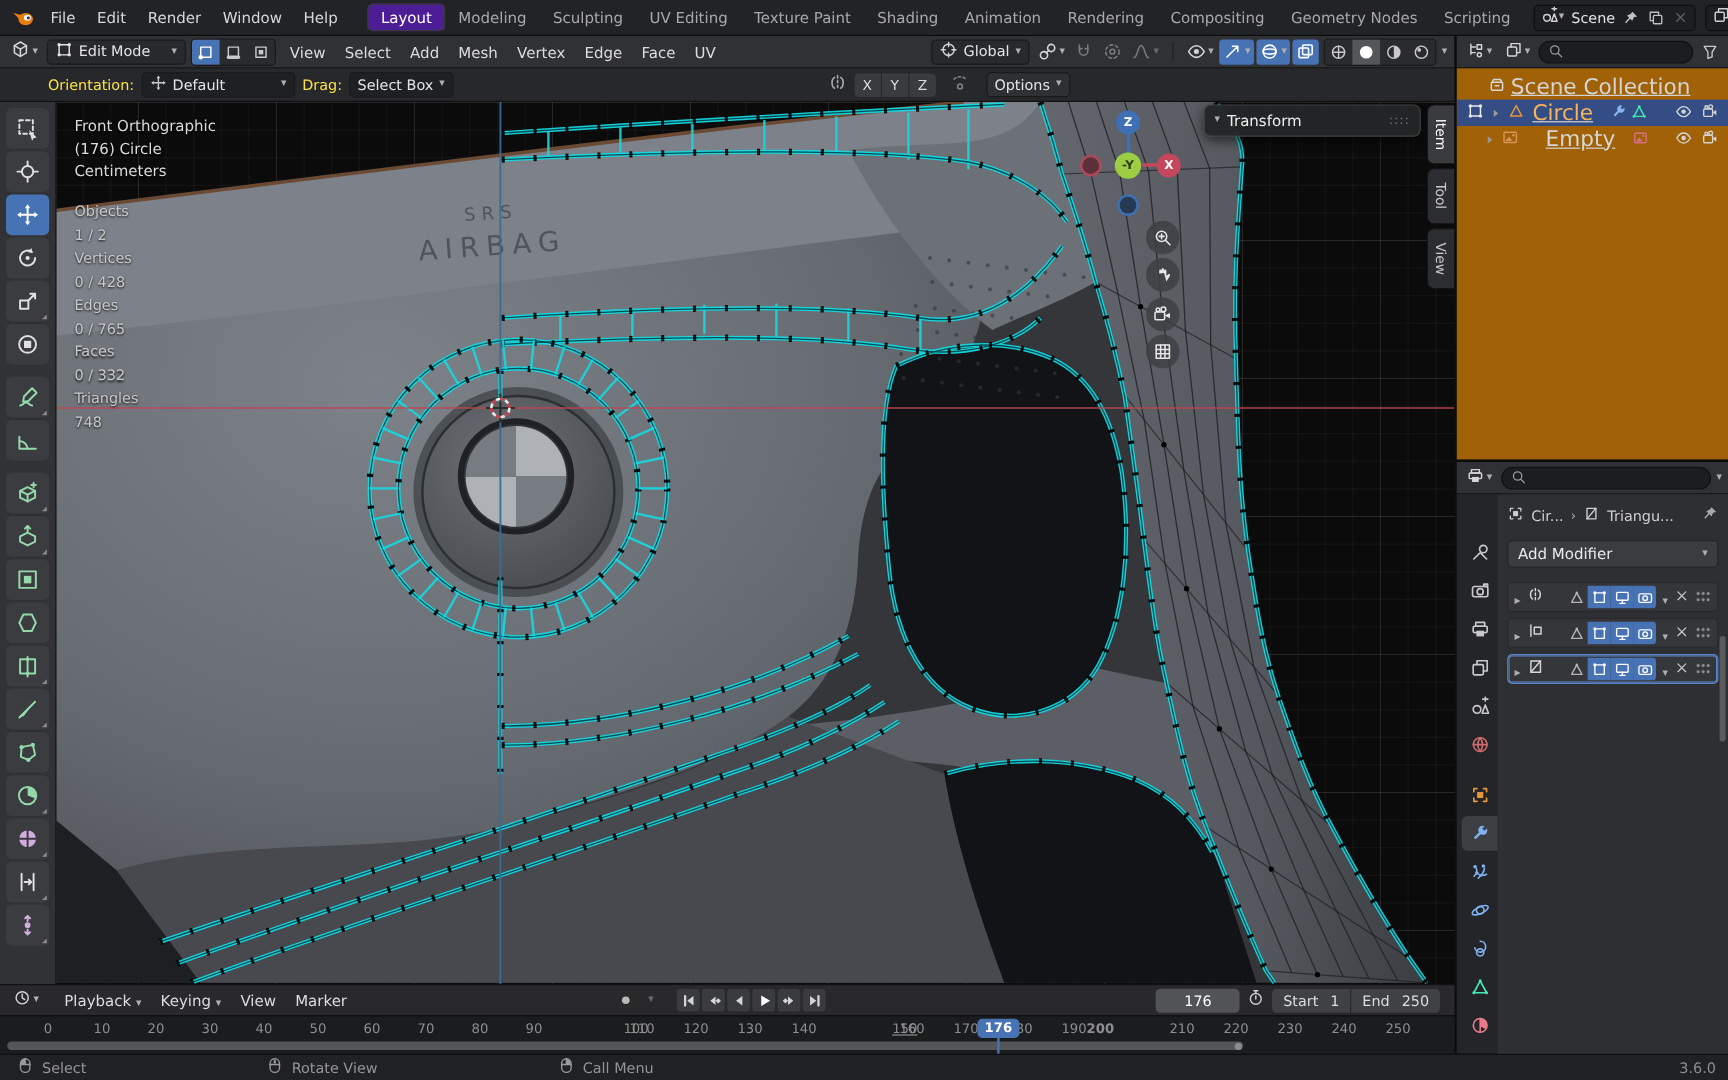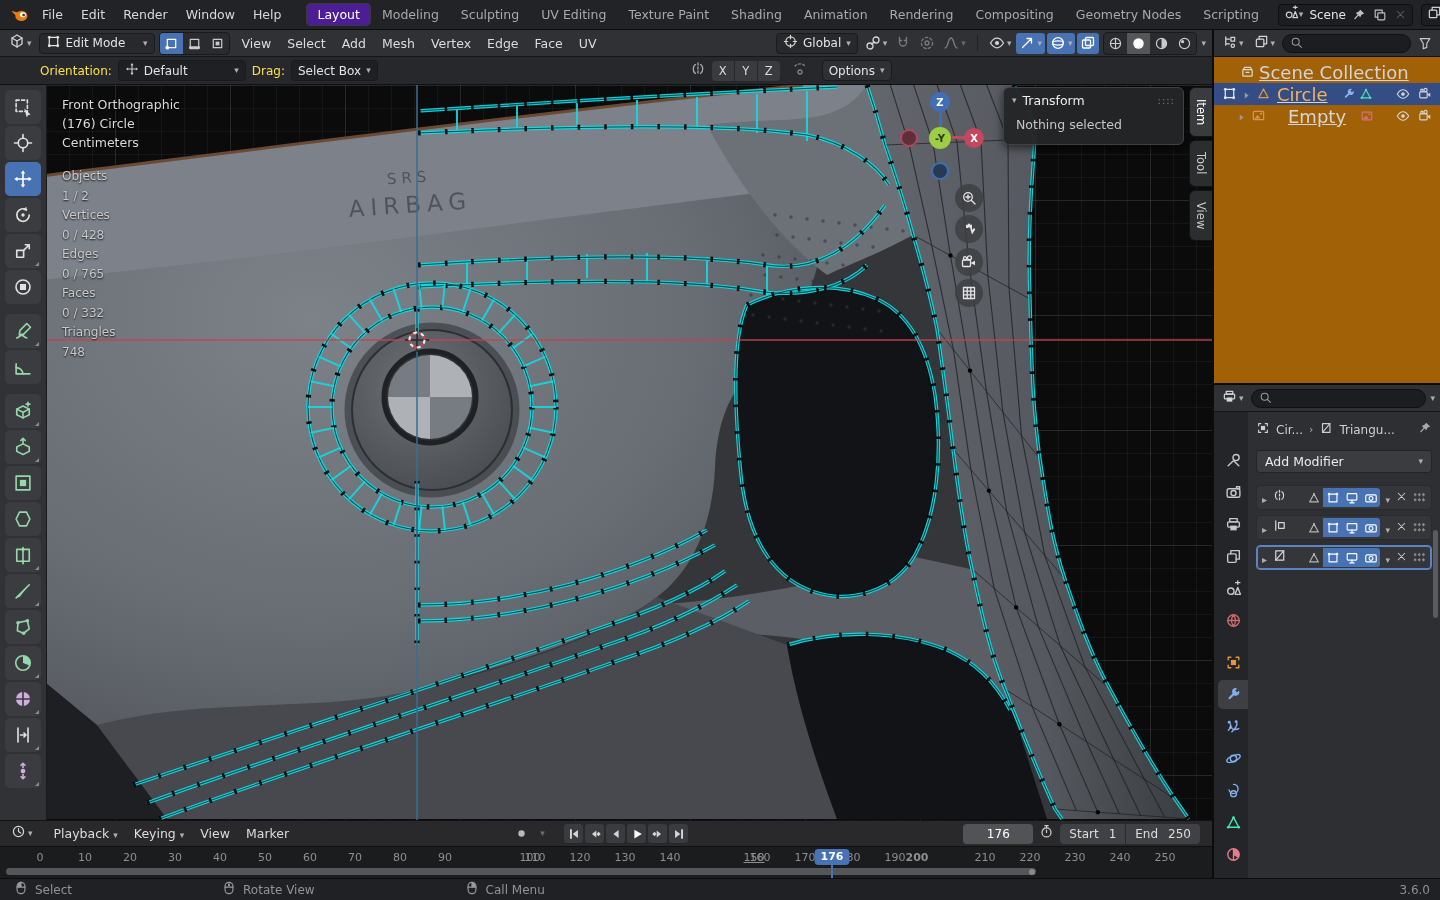--- a/index.html
+++ b/index.html
@@ -862,21 +862,20 @@
               </svg>
             </div>
           </div>
 
         <div class="transform-panel">
           <div class="tp-head">
             <span class="chev">▾</span>
             <span>Transform</span>
             <span class="tp-grip">::::</span>
           </div>
-          <div class="tp-body">Nothing selected</div>
         </div>
 
         <div class="side-tabs" id="side-tabs">
             <div class="side-tab active">Item</div>
             <div class="side-tab">Tool</div>
             <div class="side-tab">View</div>
           </div>
       </div>
 
       <div class="tl-header">

